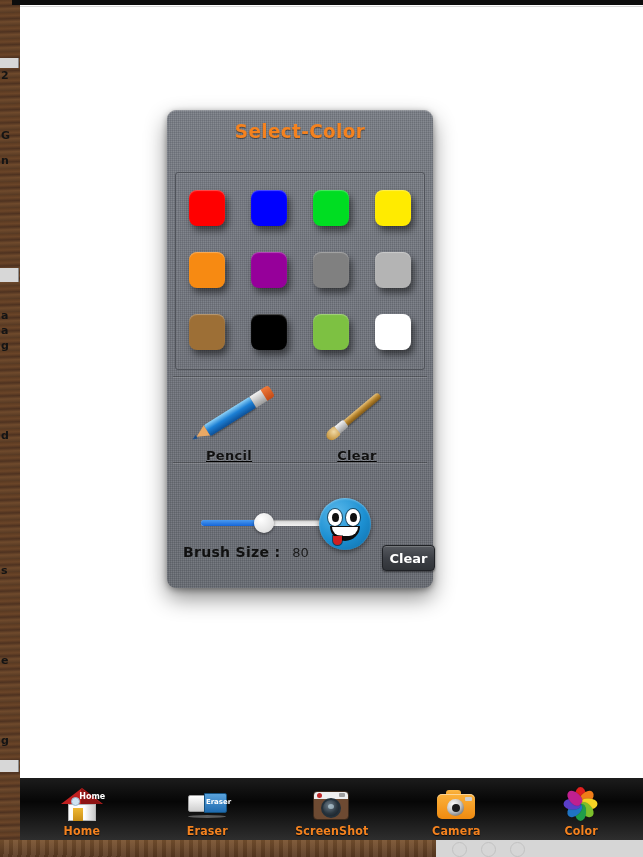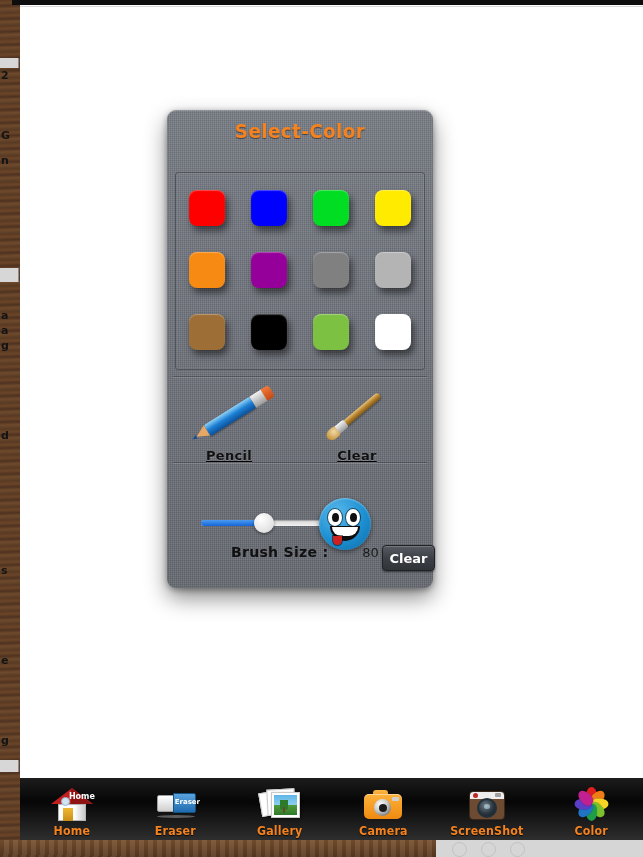--- a/index.html
+++ b/index.html
@@ -304,22 +304,21 @@
     background: radial-gradient(circle at 35% 30%, #ffffff, #e2e2e2 70%, #c6c6c6);
     box-shadow: 0 1px 3px rgba(0,0,0,0.5);
   }
 
   #brush-size-row {
     position: absolute;
     left: 16px;
     top: 434px;
     display: flex;
     align-items: baseline;
-    gap: 34px;
-    margin-left: 48px;
+    gap: 12px;
   }
   #brush-size-label {
     color: #111111;
     font-family: "DejaVu Sans", sans-serif;
     font-weight: bold;
     font-size: 14px;
     letter-spacing: 0.3px;
   }
   #brush-size-value {
     color: #1a1a1a;
@@ -846,52 +845,39 @@
       <div class="toolbar-icon">
         <div class="eraser-white"></div>
         <div class="eraser-blue"></div>
         <div class="eraser-word">Eraser</div>
         <div class="eraser-shadow"></div>
       </div>
       <div class="toolbar-label">Eraser</div>
     </div>
 
 
+
     <div class="toolbar-item">
       <div class="toolbar-icon">
-        <div class="photo back"></div>
-        <div class="photo mid"></div>
-        <div class="photo front">
-          <div class="photo-img">
-            <div class="photo-tree"></div>
-            <div class="photo-trunk"></div>
-          </div>
-        </div>
+        <div class="vcam-body"></div>
+        <div class="vcam-dot"></div>
+        <div class="vcam-flash"></div>
+        <div class="vcam-lens"></div>
       </div>
-      <div class="toolbar-label">Gallery</div>
+      <div class="toolbar-label">ScreenShot</div>
     </div>
 
     <div class="toolbar-item">
       <div class="toolbar-icon">
         <div class="ocam-hump"></div>
         <div class="ocam-body"></div>
         <div class="ocam-flash"></div>
         <div class="ocam-lens"></div>
       </div>
       <div class="toolbar-label">Camera</div>
-    </div>
-
-    <div class="toolbar-item">
-      <div class="toolbar-icon">
-        <div class="vcam-body"></div>
-        <div class="vcam-dot"></div>
-        <div class="vcam-flash"></div>
-        <div class="vcam-lens"></div>
-      </div>
-      <div class="toolbar-label">ScreenShot</div>
     </div>
 
     <div class="toolbar-item">
       <div class="toolbar-icon">
         <div class="pinwheel" id="pinwheel">
             <div class="petal" style="background: rgb(224, 32, 32); transform: rotate(0deg);"></div>
             <div class="petal" style="background: rgb(240, 124, 24); transform: rotate(45deg);"></div>
             <div class="petal" style="background: rgb(245, 212, 36); transform: rotate(90deg);"></div>
             <div class="petal" style="background: rgb(124, 192, 44); transform: rotate(135deg);"></div>
             <div class="petal" style="background: rgb(31, 158, 74); transform: rotate(180deg);"></div>

